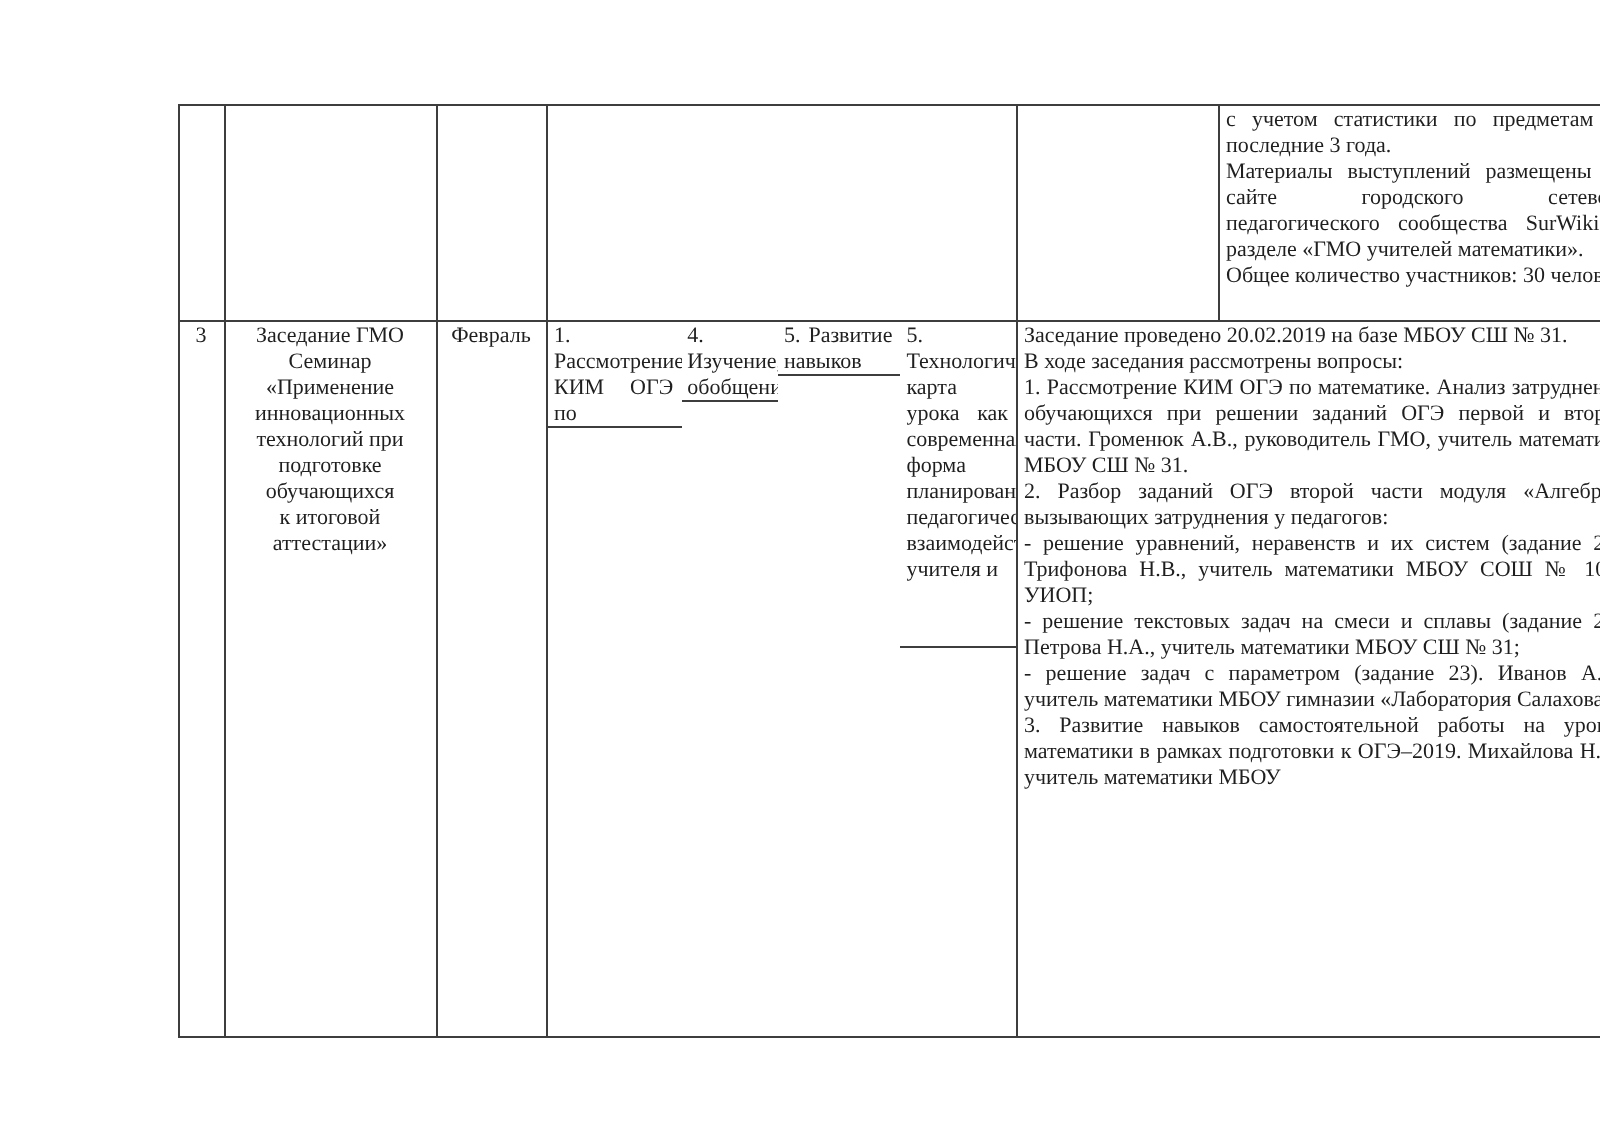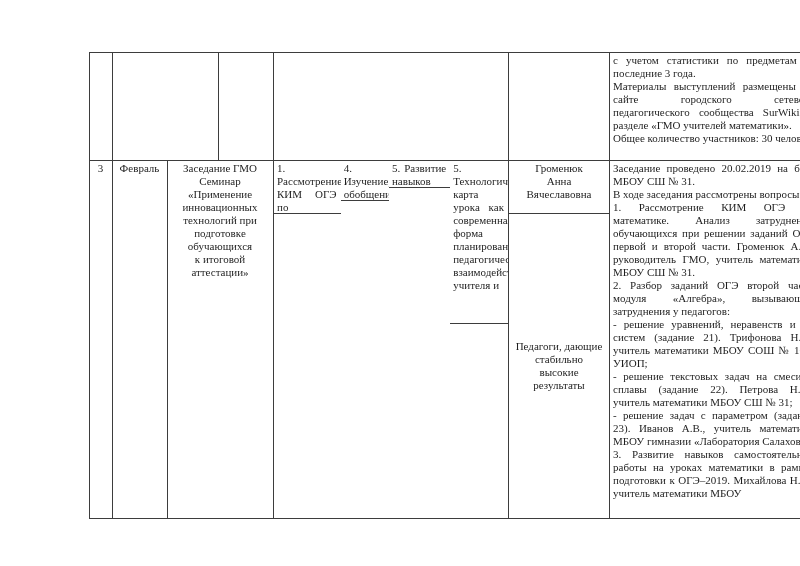--- a/index.html
+++ b/index.html
@@ -59,54 +59,43 @@
       <div class="cell c-month"></div>
       <div class="cell c-agenda"></div>
       <div class="cell c-resp"></div>
       <div class="cell c-result">с учетом статистики по предметам за последние 3 года.
 Материалы выступлений размещены на сайте городского сетевого педагогического сообщества SurWiki в разделе «ГМО учителей математики».
 Общее количество участников: 30 человек</div>
     </div>
 
     <div class="trow trow-main">
       <div class="cell c-num">3</div>
-      <div class="cell c-month">Февраль</div>
       <div class="cell c-topic">Заседание ГМО
 Семинар
 «Применение
 инновационных
 технологий при
 подготовке
 обучающихся
 к итоговой
 аттестации»</div>
+      <div class="cell c-month">Февраль</div>
 
       <div class="cell c-agenda">
         <div class="agenda-item">1. Рассмотрение КИМ ОГЭ по математике. Анализ предполагаемых затруднений педагогов и обучающихся при решении КИМ – 2019</div>
         <div class="agenda-item">4. Изучение, обобщение и распространение передового педагогического опыта по вопросам:
 а) решение задач из ОГЭ второй части блок «Алгебра»:
 – решение текстовых задач на смеси, сплавы;
 – решение задач с параметром при подготовке к ОГЭ;
 – решение комбинаторных задач;
 б) решение задач из ОГЭ второй части блок «Геометрия»</div>
         <div class="agenda-item">5. Развитие навыков самостоятельной работы на уроках математики в рамках подготовки к ОГЭ – 2019 (из опыта работы)</div>
         <div class="agenda-item">5. Технологическая карта урока как современная форма планирования педагогического взаимодействия учителя и</div>
       </div>
 
-      <div class="cell c-resp">
-        <div class="resp-main">Громенюк
-Анна
-Вячеславовна</div>
-        <div class="resp-secondary">
-          <span>Педагоги, дающие
-стабильно
-высокие
-результаты</span>
-        </div>
-      </div>
 
       <div class="cell c-result">Заседание проведено 20.02.2019 на базе МБОУ СШ № 31.
 В ходе заседания рассмотрены вопросы:
 1. Рассмотрение КИМ ОГЭ по математике. Анализ затруднений обучающихся при решении заданий ОГЭ первой и второй части. Громенюк А.В., руководитель ГМО, учитель математики МБОУ СШ № 31.
 2. Разбор заданий ОГЭ второй части модуля «Алгебра», вызывающих затруднения у педагогов:
 - решение уравнений, неравенств и их систем (задание 21). Трифонова Н.В., учитель математики МБОУ СОШ № 10 с УИОП;
 - решение текстовых задач на смеси и сплавы (задание 22). Петрова Н.А., учитель математики МБОУ СШ № 31;
 - решение задач с параметром (задание 23). Иванов А.В., учитель математики МБОУ гимназии «Лаборатория Салахова».
 3. Развитие навыков самостоятельной работы на уроках математики в рамках подготовки к ОГЭ–2019. Михайлова Н.И., учитель математики МБОУ</div>
     </div>

